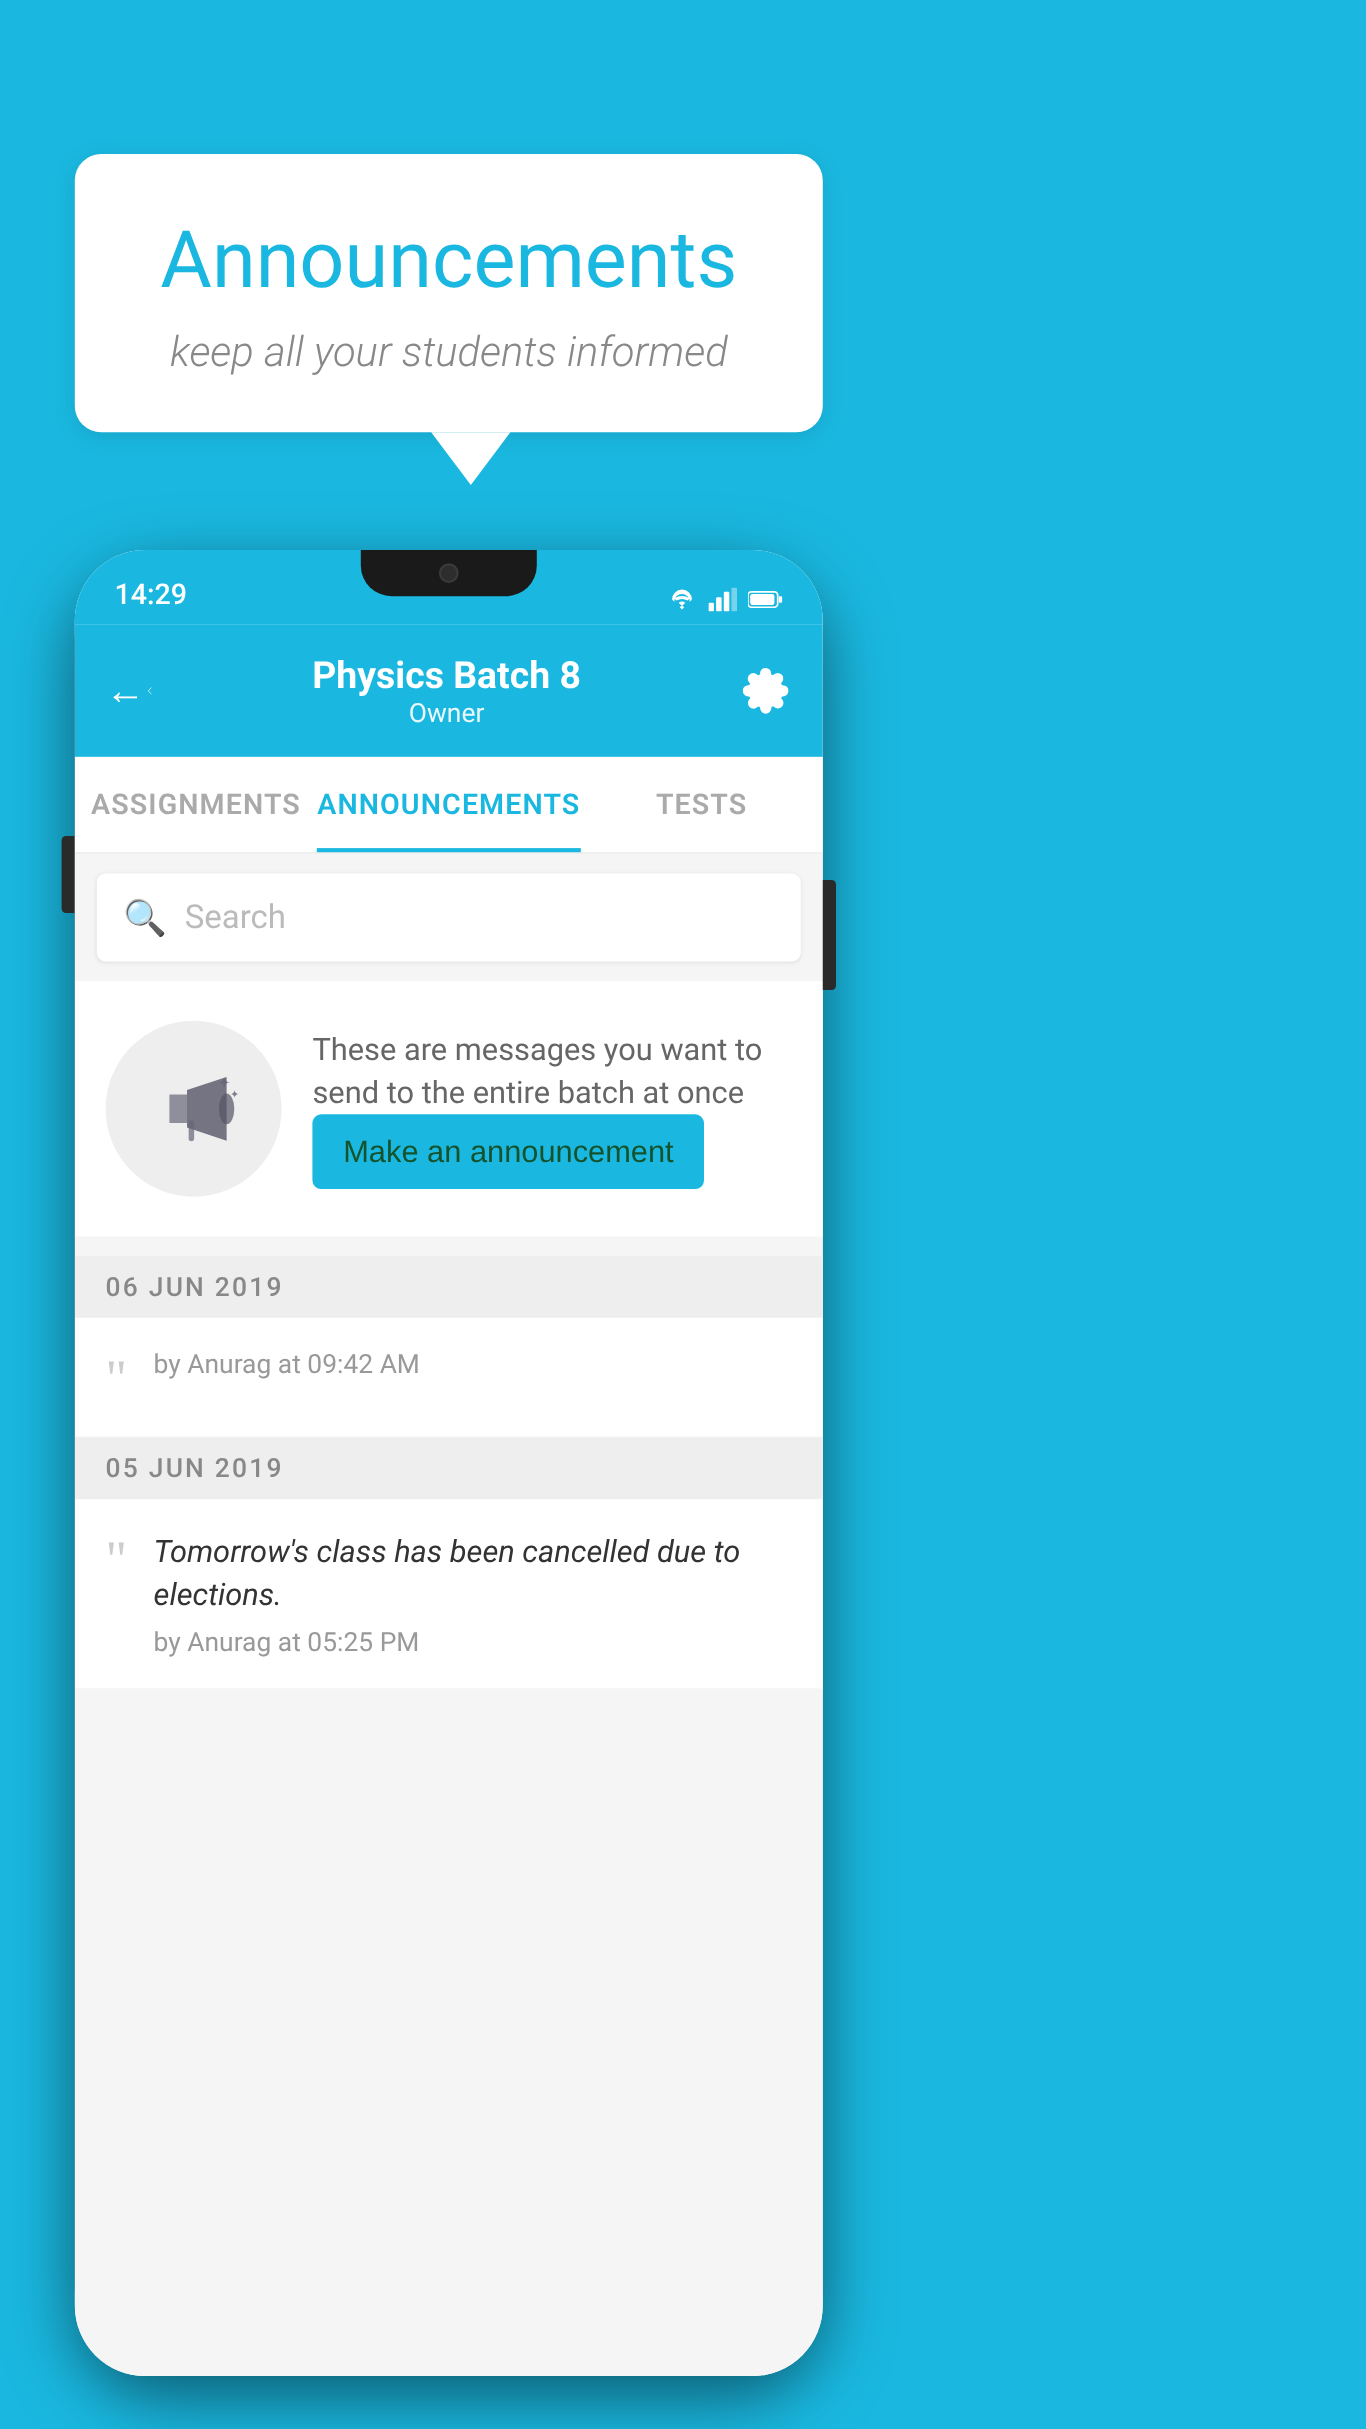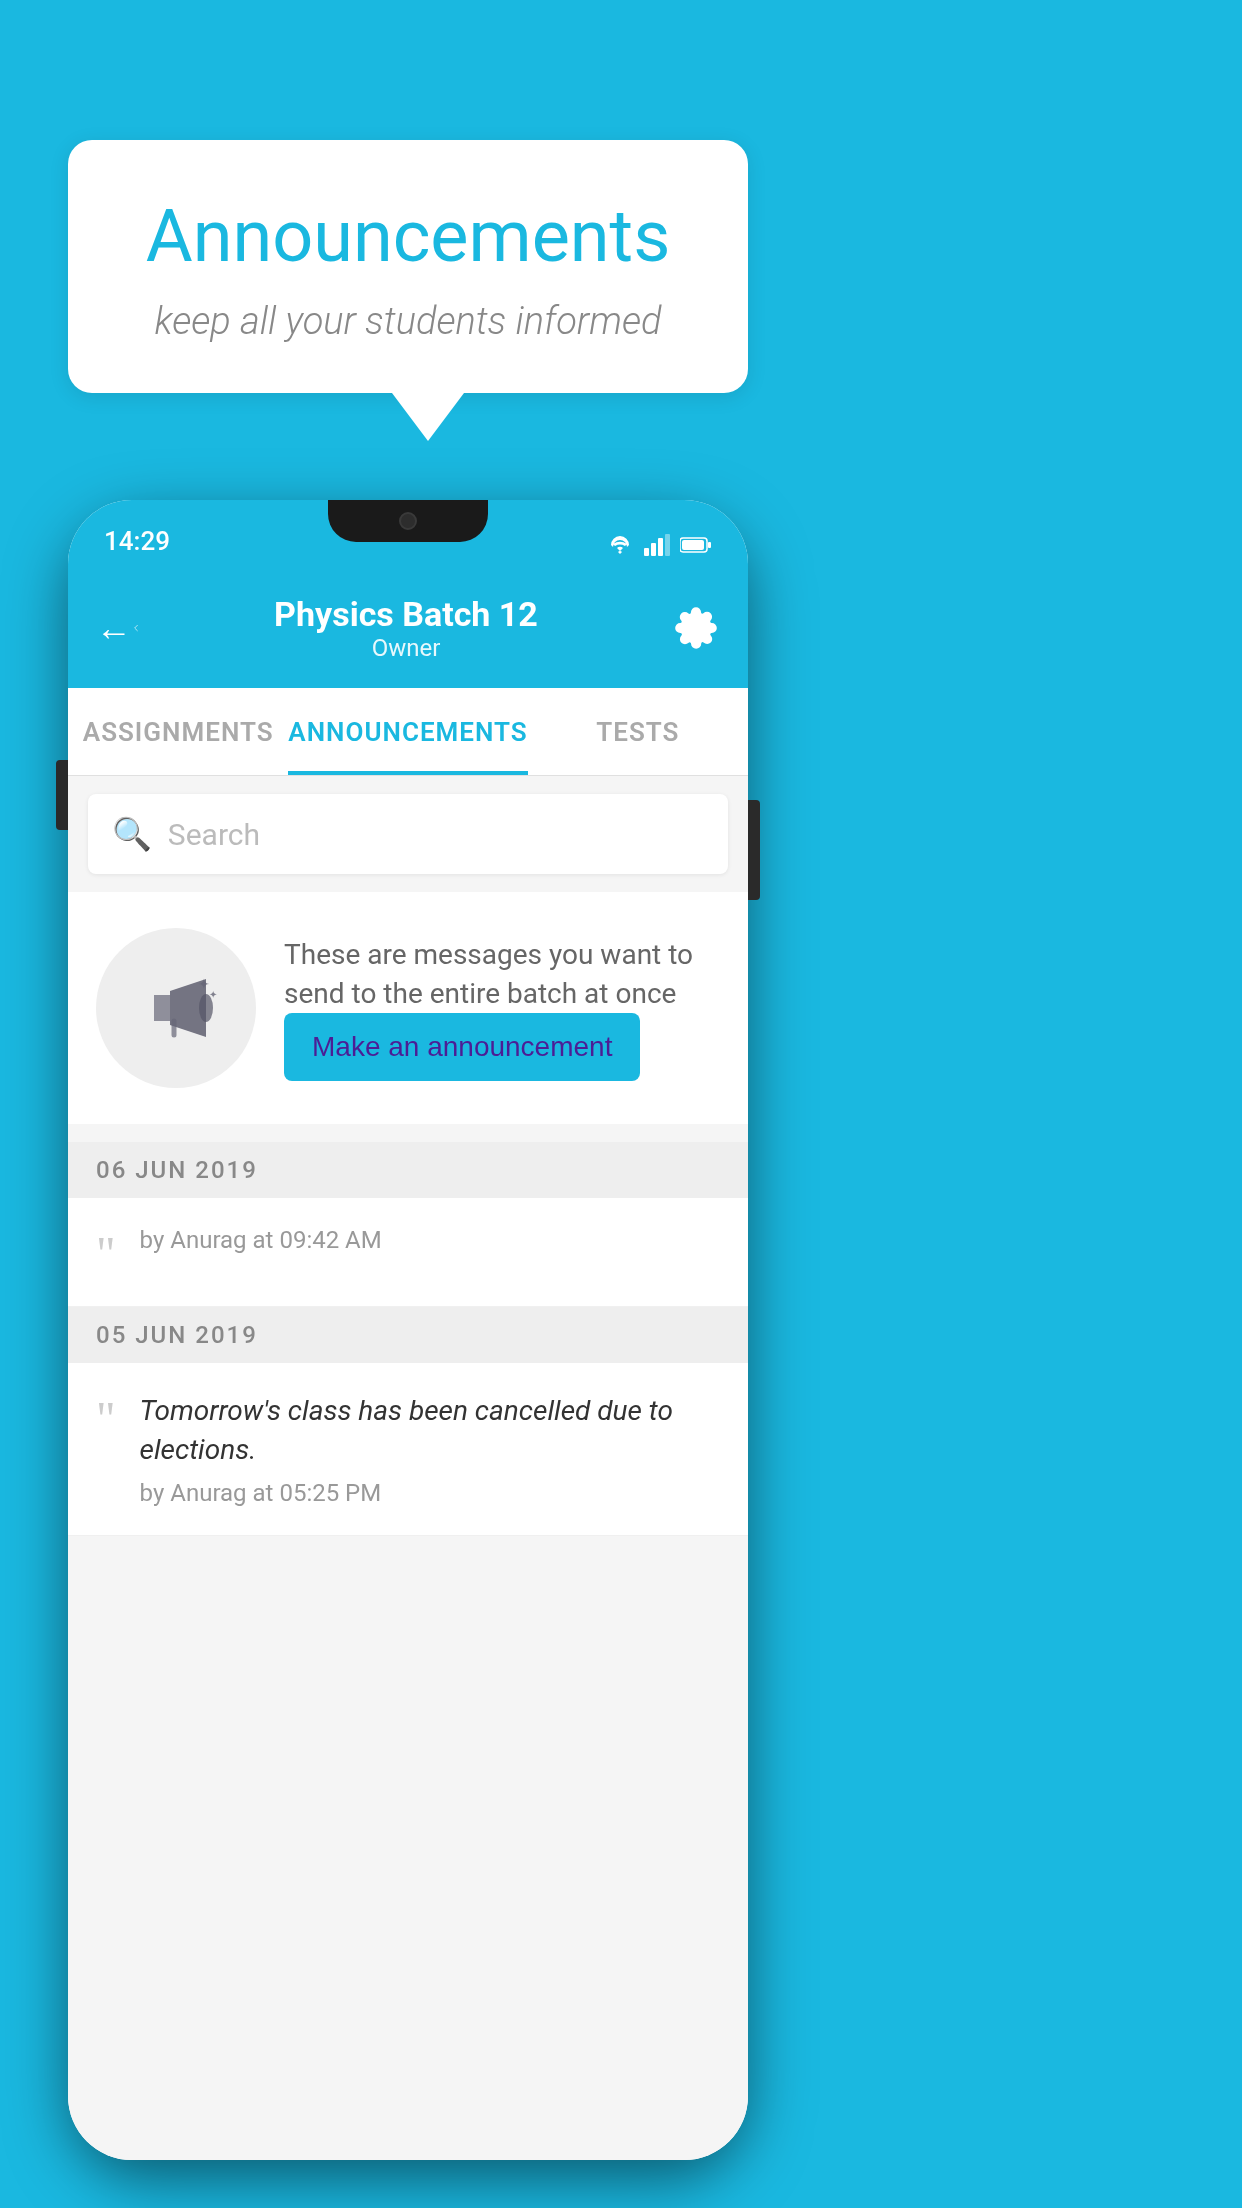--- a/index.html
+++ b/index.html
@@ -300,21 +300,21 @@
     }
 
     .empty-text {
       font-size: 28px;
       color: #666;
       line-height: 1.4;
     }
 
     .make-announcement-btn {
       background: #1ab8e0;
-      color: #4c1d95;
+      color: #14532d;
       border: none;
       border-radius: 8px;
       padding: 18px 28px;
       font-size: 28px;
       font-weight: 500;
       cursor: pointer;
       white-space: nowrap;
     }
 
     
@@ -412,21 +412,21 @@
           </div>
         </div>
 
         <div class="app-bar">
           <div class="back-arrow">
             <svg width="36" height="36" viewBox="0 0 36 36" fill="white">
               <path d="M24 6L12 18L24 30" stroke="white" stroke-width="3" fill="none" stroke-linecap="round" stroke-linejoin="round"></path>
             </svg>
           </div>
           <div class="app-bar-title-group">
-            <div class="app-bar-title">Physics Batch 12</div>
+            <div class="app-bar-title">Physics Batch 8</div>
             <div class="app-bar-subtitle">Owner</div>
           </div>
           <div class="settings-icon">
             <svg viewBox="0 0 24 24" fill="none" stroke="white" stroke-width="1.8" stroke-linecap="round" stroke-linejoin="round">
               <circle cx="12" cy="12" r="3"></circle>
               <path d="M19.4 15a1.65 1.65 0 00.33 1.82l.06.06a2 2 0 010 2.83 2 2 0 01-2.83 0l-.06-.06a1.65 1.65 0 00-1.82-.33 1.65 1.65 0 00-1 1.51V21a2 2 0 01-4 0v-.09A1.65 1.65 0 009 19.4a1.65 1.65 0 00-1.82.33l-.06.06a2 2 0 01-2.83-2.83l.06-.06A1.65 1.65 0 004.68 15a1.65 1.65 0 00-1.51-1H3a2 2 0 010-4h.09A1.65 1.65 0 004.6 9a1.65 1.65 0 00-.33-1.82l-.06-.06a2 2 0 012.83-2.83l.06.06A1.65 1.65 0 009 4.68a1.65 1.65 0 001-1.51V3a2 2 0 014 0v.09a1.65 1.65 0 001 1.51 1.65 1.65 0 001.82-.33l.06-.06a2 2 0 012.83 2.83l-.06.06A1.65 1.65 0 0019.4 9a1.65 1.65 0 001.51 1H21a2 2 0 010 4h-.09a1.65 1.65 0 00-1.51 1z"></path>
             </svg>
           </div>
         </div>
 

